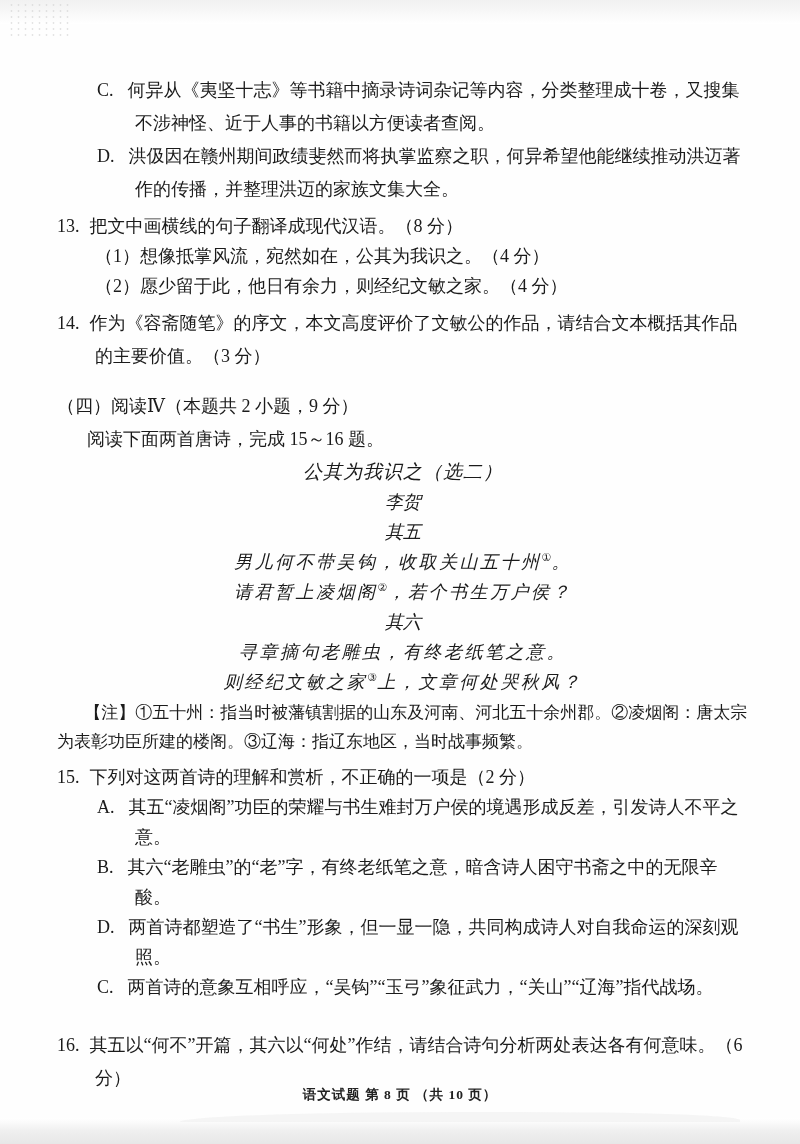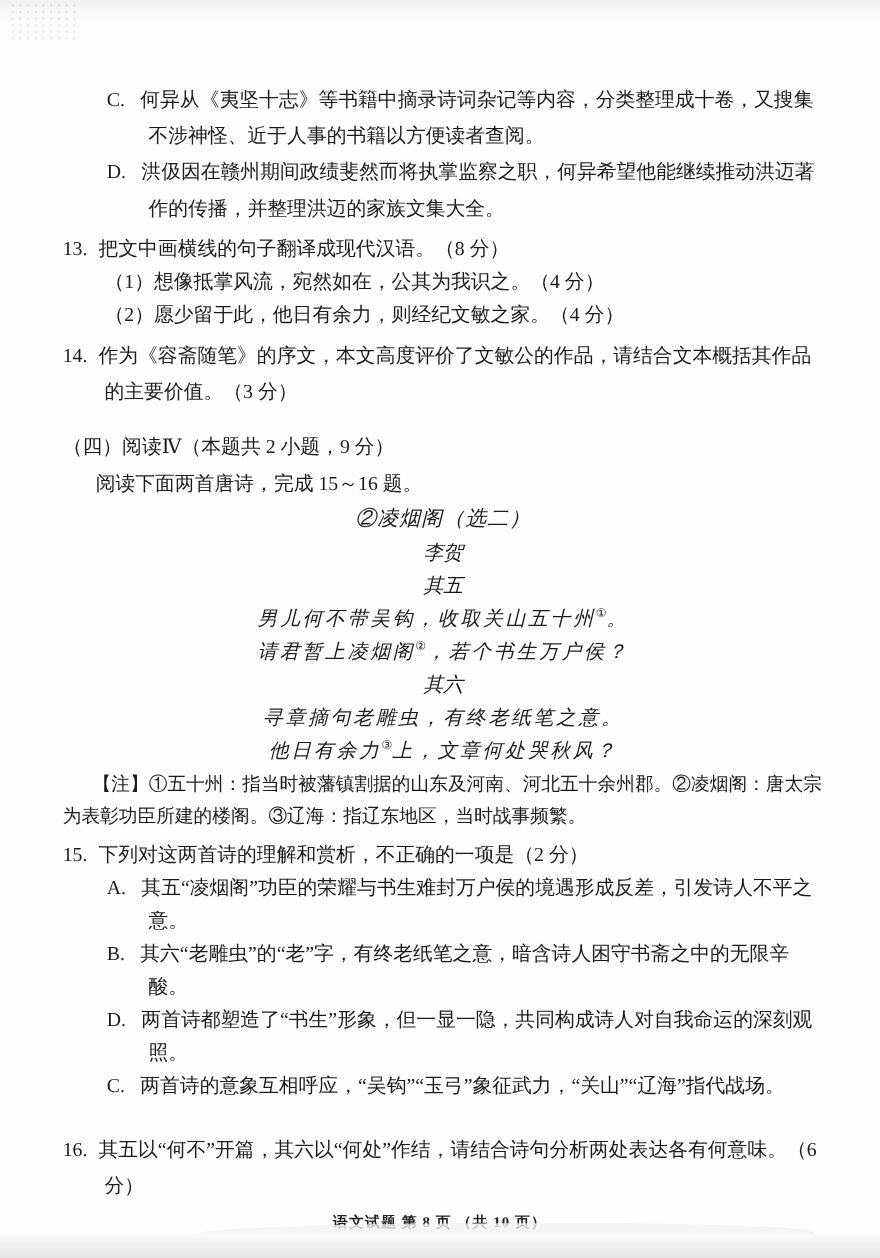--- a/index.html
+++ b/index.html
@@ -90,21 +90,21 @@
     line-height: 29px;
     text-indent: 1.6em;
   }
 
   .q15-block { margin-top: 6px; }
   .q15-block .q-line { line-height: 30px; }
 
   .q16-block { margin-top: 27px; }
 
   .footer {
-    position: absolute; bottom: 24px; left: 0; width: 100%;
+    position: absolute; bottom: 40px; left: 0; width: 100%;
     text-align: center;
     font-size: 13.5px;
     font-weight: bold;
     color: #222;
     letter-spacing: 1px;
   }
 </style>
 </head>
 <body>
 
@@ -132,35 +132,35 @@
     <div class="q14-block">
       <div class="q-line">
         <span class="q-num">14.</span><span>作为《容斋随笔》的序文，本文高度评价了文敏公的作品，请结合文本概括其作品的主要价值。（3 分）</span>
       </div>
     </div>
 
     <div class="section-heading">（四）阅读Ⅳ（本题共 2 小题，9 分）</div>
     <div class="instruction">阅读下面两首唐诗，完成 15～16 题。</div>
 
     <div class="poem">
-      <div class="poem-title">②凌烟阁（选二）</div>
+      <div class="poem-title">公其为我识之（选二）</div>
       <div class="poem-author">李贺</div>
       <div class="poem-part">其五</div>
       <div class="poem-line">
         <span>男儿何不带吴钩，收取关山五十州</span><sup class="fn">①</sup><span>。</span>
       </div>
       <div class="poem-line">
         <span>请君暂上凌烟阁</span><sup class="fn">②</sup><span>，若个书生万户侯？</span>
       </div>
       <div class="poem-part">其六</div>
       <div class="poem-line">
         <span>寻章摘句老雕虫，有终老纸笔之意。</span><sup class="fn"></sup><span></span>
       </div>
       <div class="poem-line">
-        <span>他日有余力</span><sup class="fn">③</sup><span>上，文章何处哭秋风？</span>
+        <span>则经纪文敏之家</span><sup class="fn">③</sup><span>上，文章何处哭秋风？</span>
       </div>
     </div>
 
     <div class="note">【注】①五十州：指当时被藩镇割据的山东及河南、河北五十余州郡。②凌烟阁：唐太宗为表彰功臣所建的楼阁。③辽海：指辽东地区，当时战事频繁。</div>
 
     <div class="q15-block">
       <div class="q-line">
         <span class="q-num">15.</span><span>下列对这两首诗的理解和赏析，不正确的一项是（2 分）</span>
       </div>
       <div class="opt">

